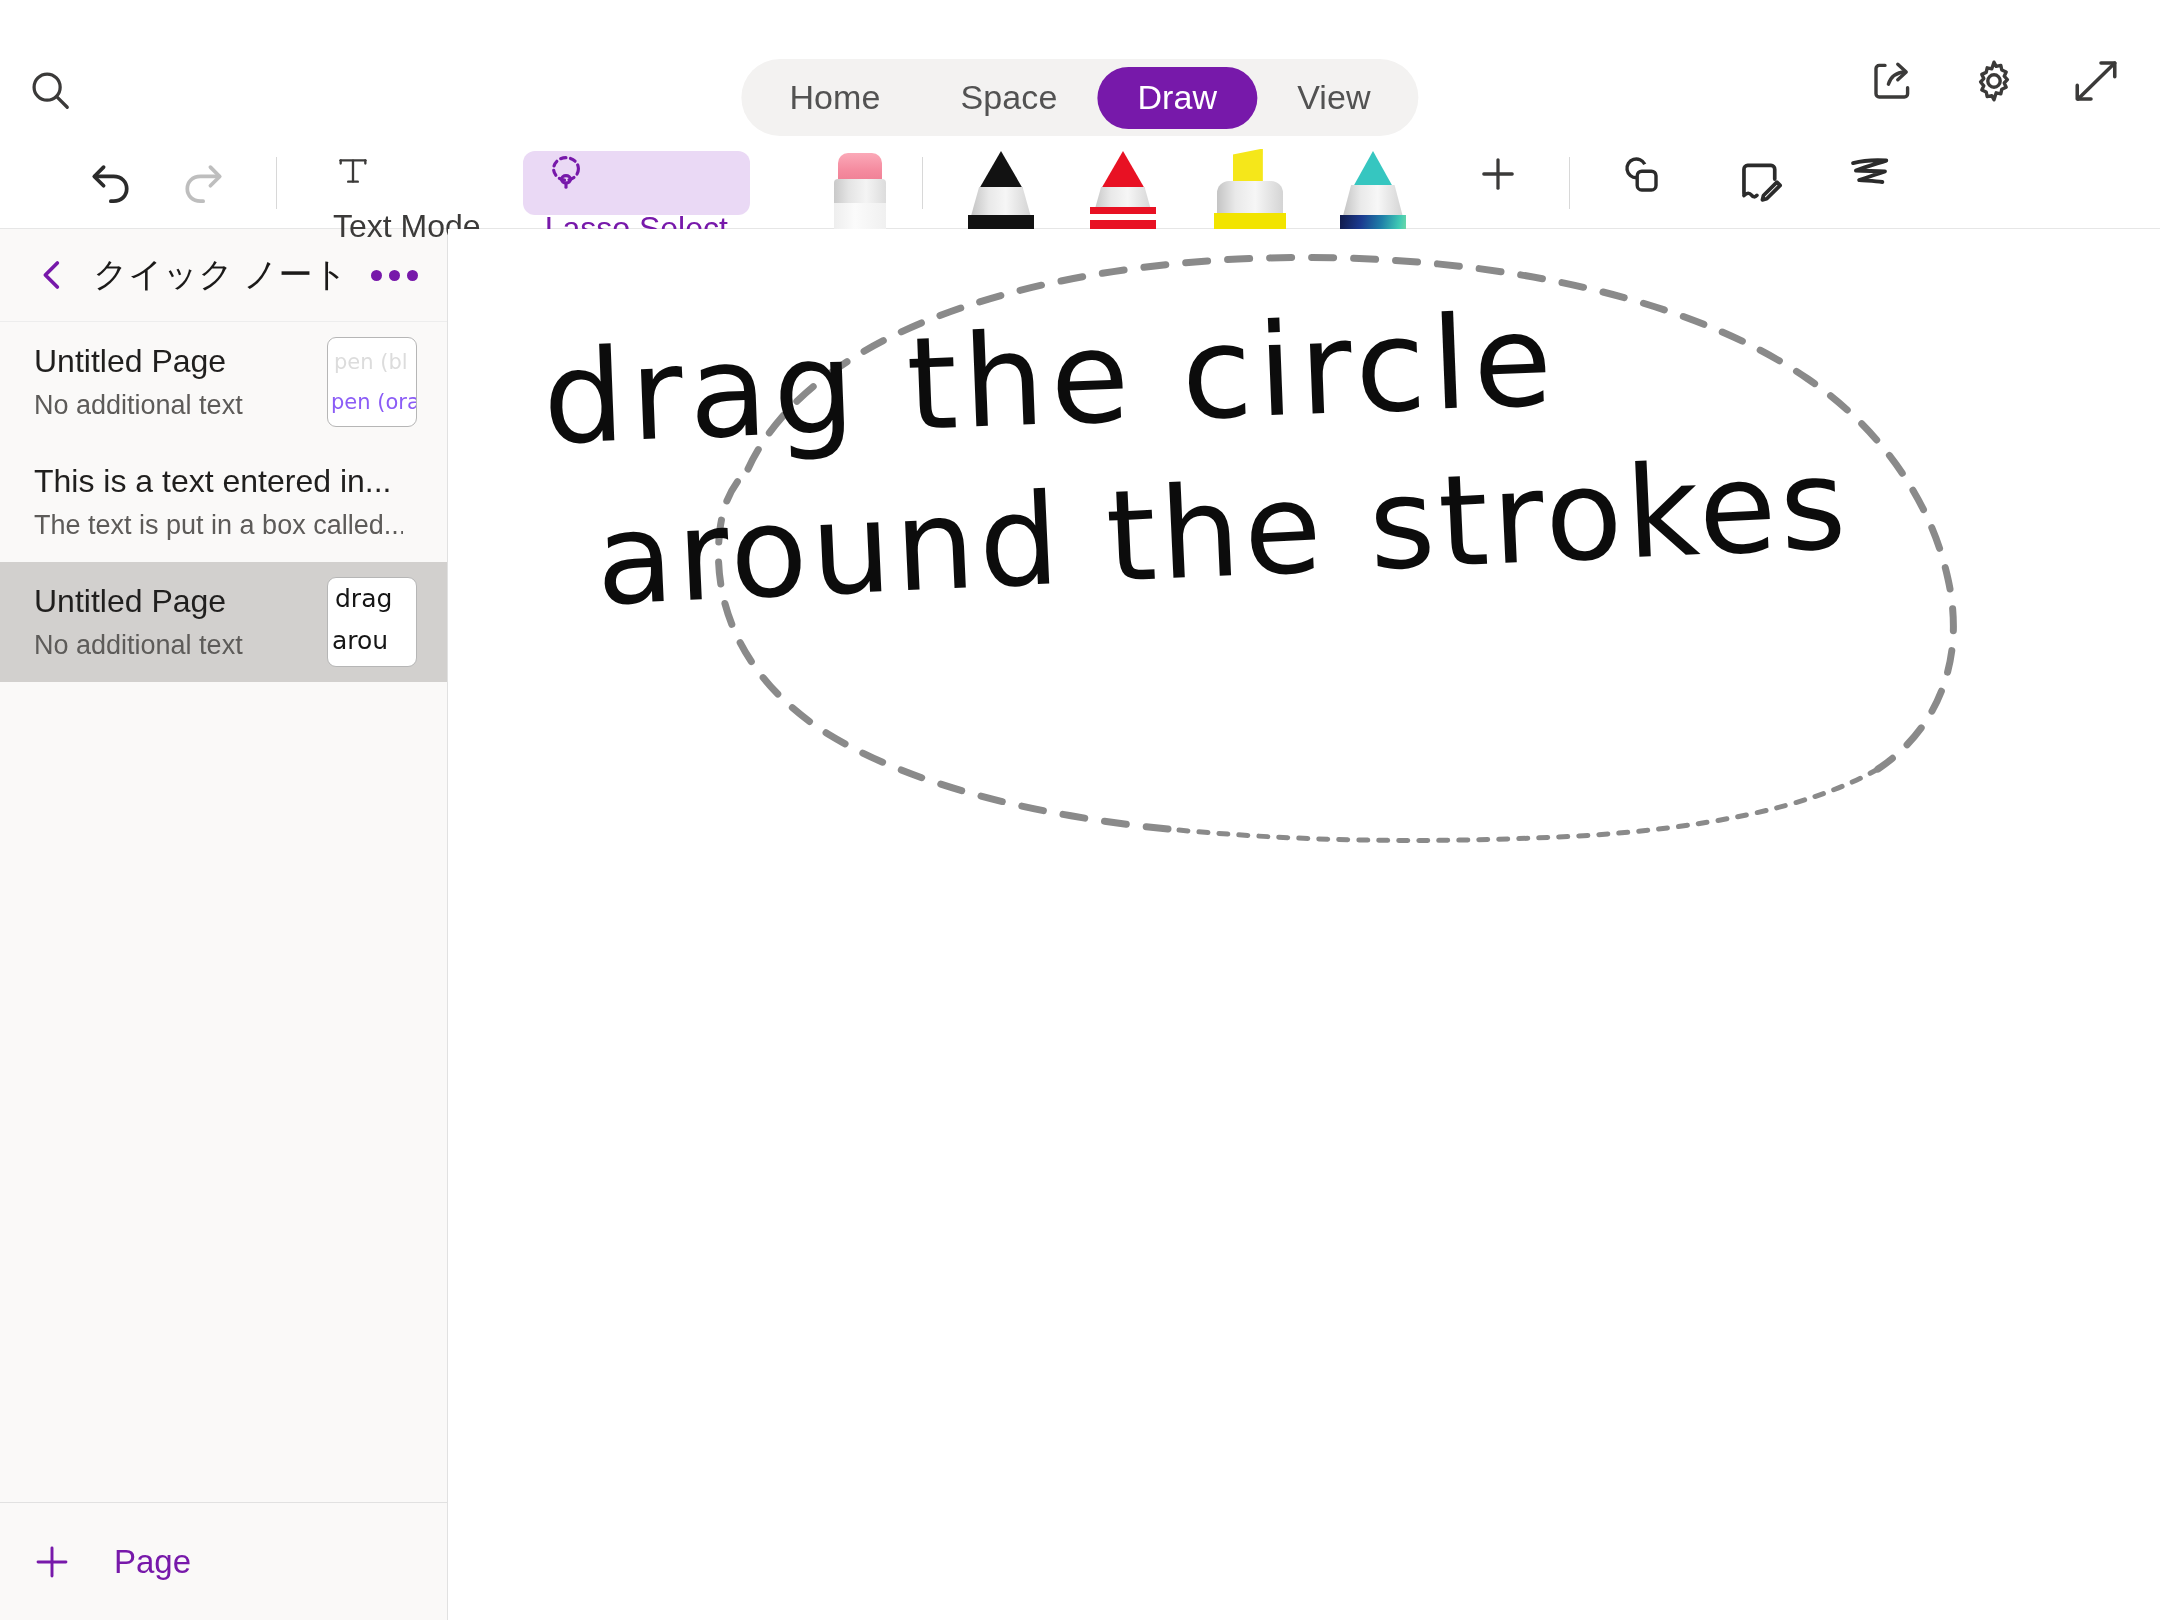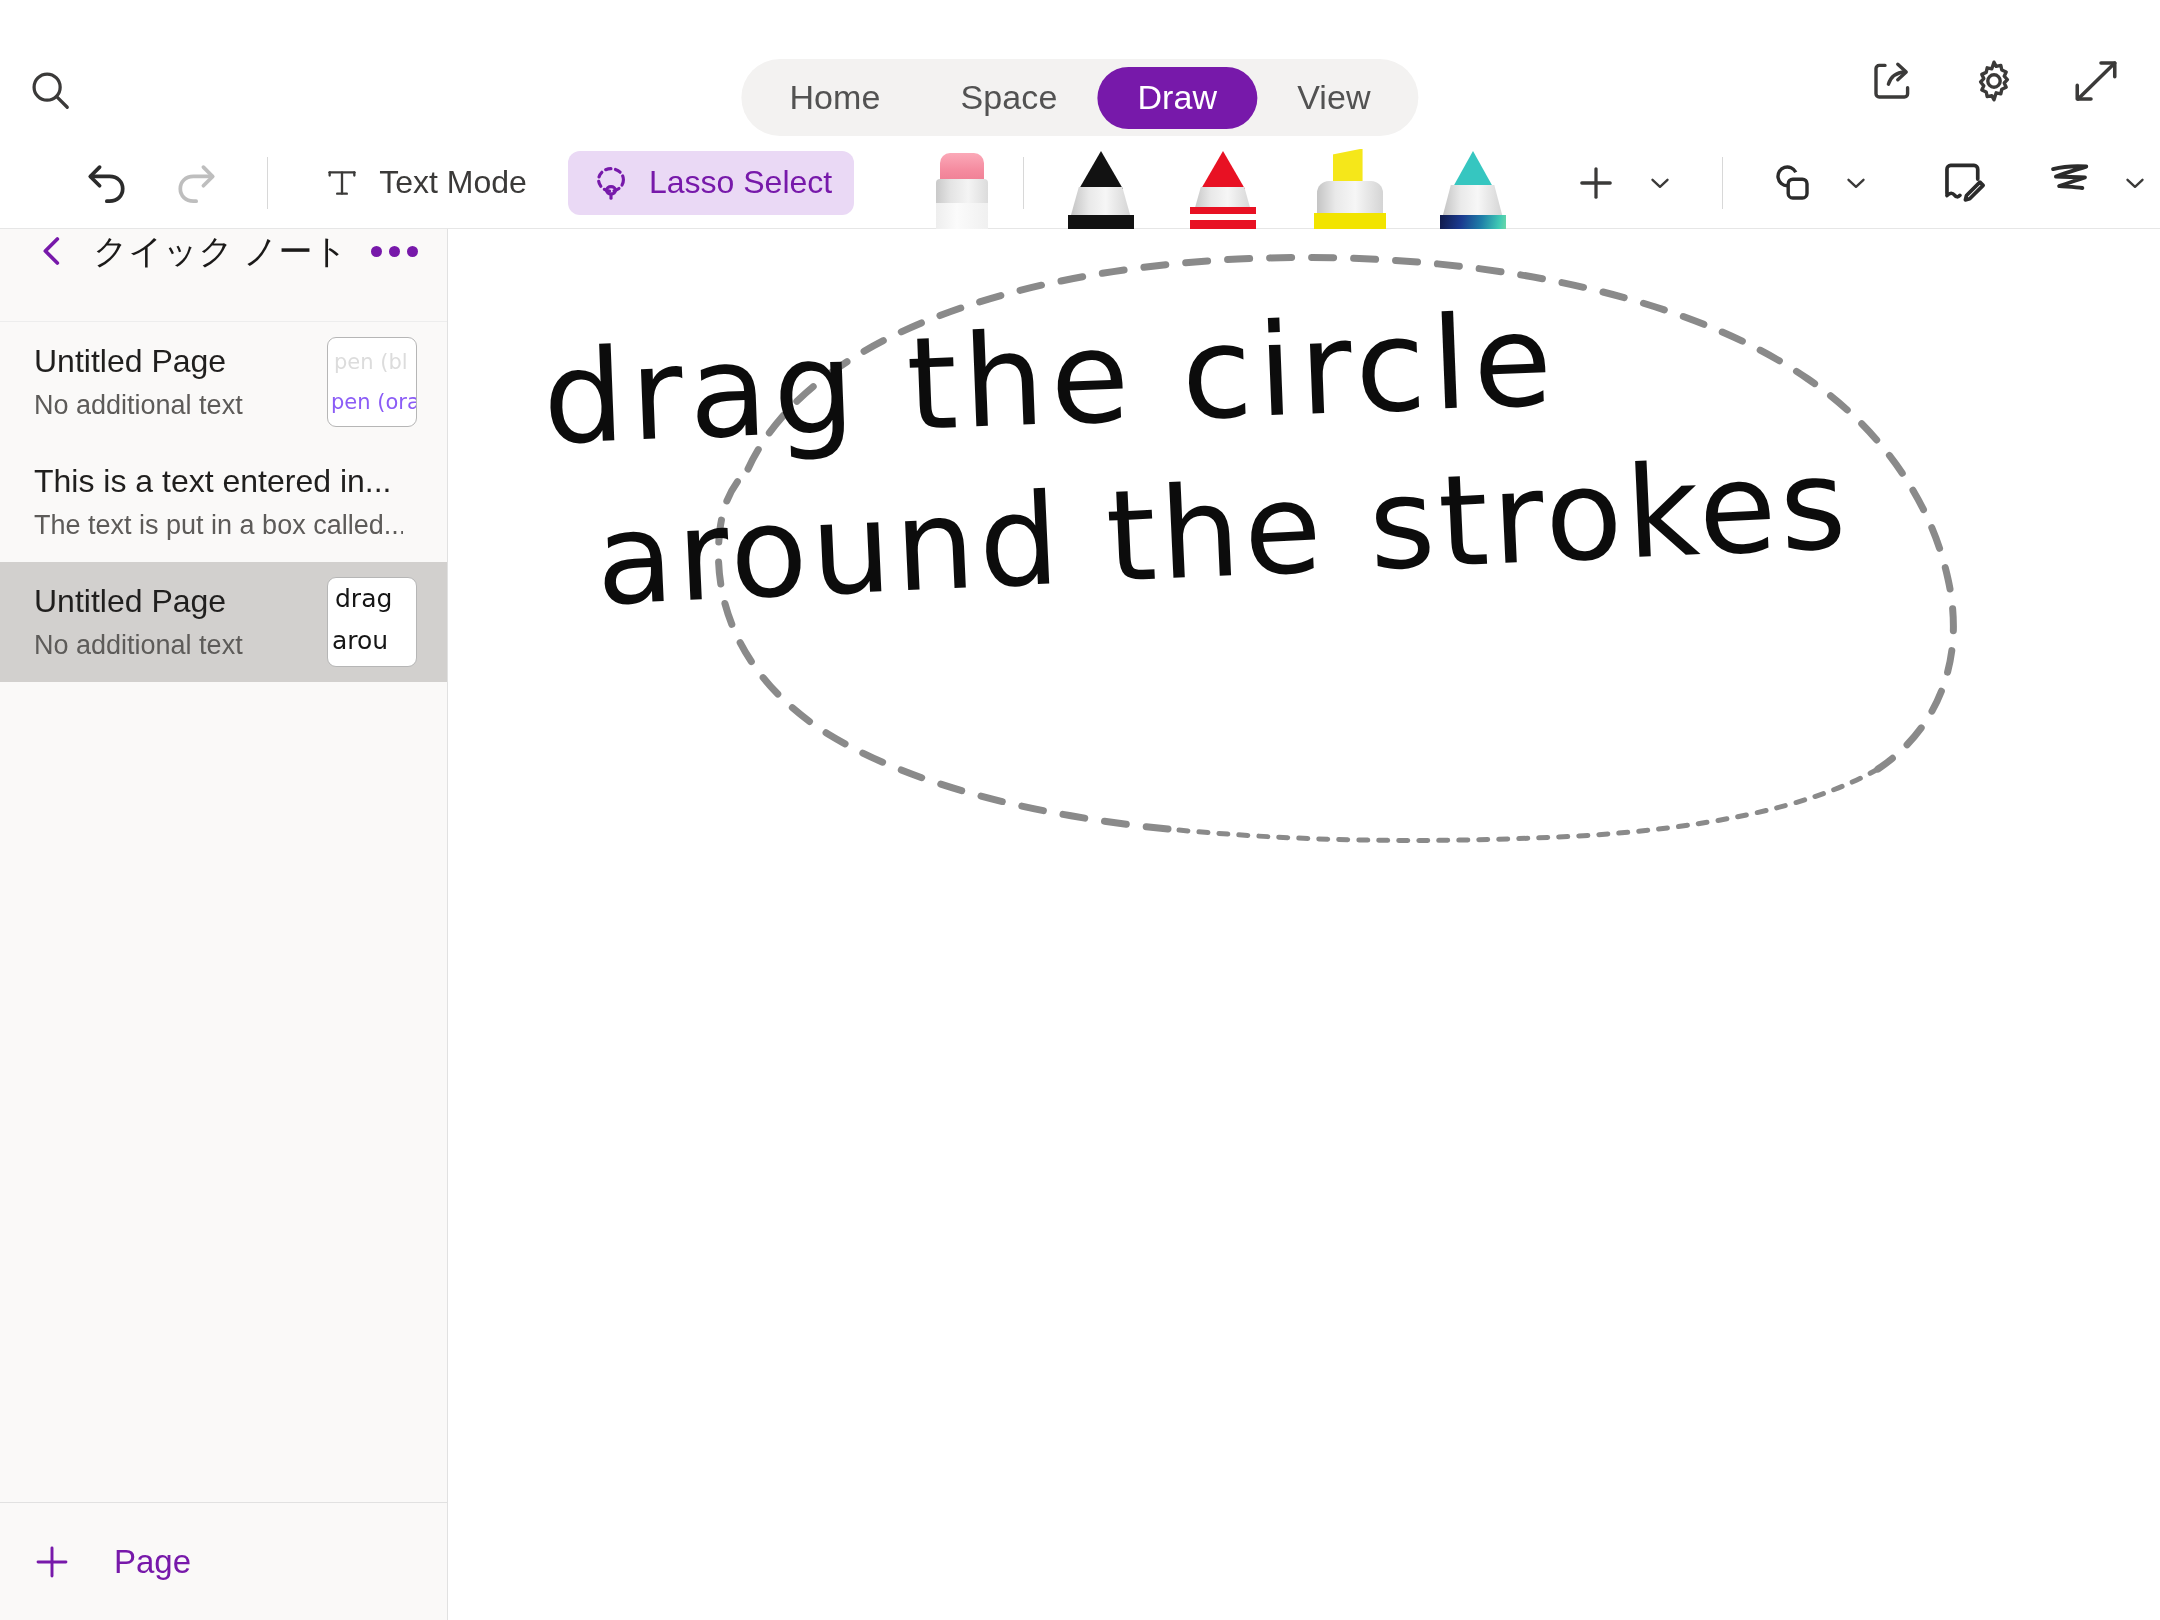--- a/index.html
+++ b/index.html
@@ -100,28 +100,28 @@
     flex: 0 0 92px;
     background: #ffffff;
     display: flex;
     align-items: center;
     border-bottom: 1px solid #e6e6e6;
   }
 
   .rb-btn {
     height: 64px;
     display: flex;
-    align-items: center;
     gap: 17px;
     padding: 0 16px;
     border-radius: 12px;
     cursor: pointer;
     font-size: 32px;
     color: #3b3a39;
     white-space: nowrap;
+    flex-direction: column;
   }
 
   .rb-btn.toggled {
     background: #ead9f5;
     color: #7719aa;
     padding: 0 22px;
   }
 
   .rb-sep {
     width: 1px;
@@ -168,21 +168,21 @@
     background: #faf9f8;
     border-right: 1px solid #e1e1e1;
     display: flex;
     flex-direction: column;
   }
 
   .sb-header {
     height: 93px;
     flex: 0 0 93px;
     display: flex;
-    align-items: flex-start;
+    align-items: center;
     padding: 0 26px 0 30px;
     border-bottom: 1px solid #ededed;
     background: #faf9f8;
   }
 
   .sb-back {
     width: 44px;
     height: 44px;
     display: flex;
     align-items: center;

